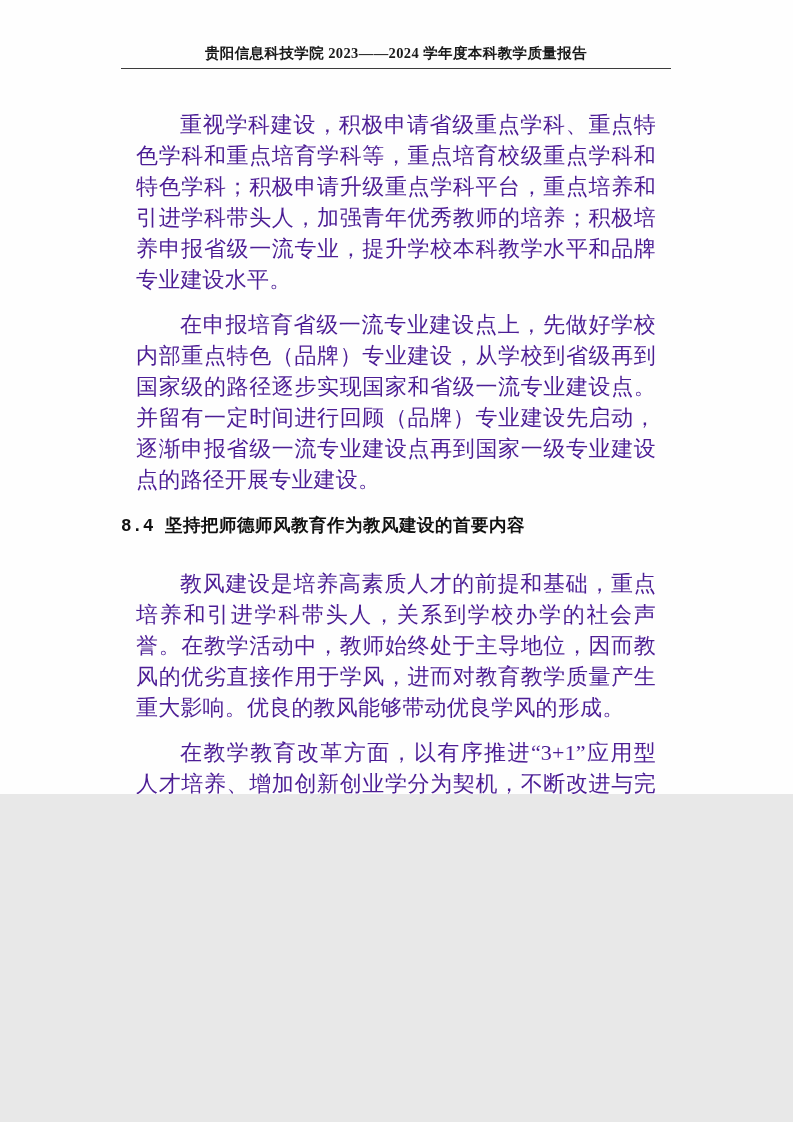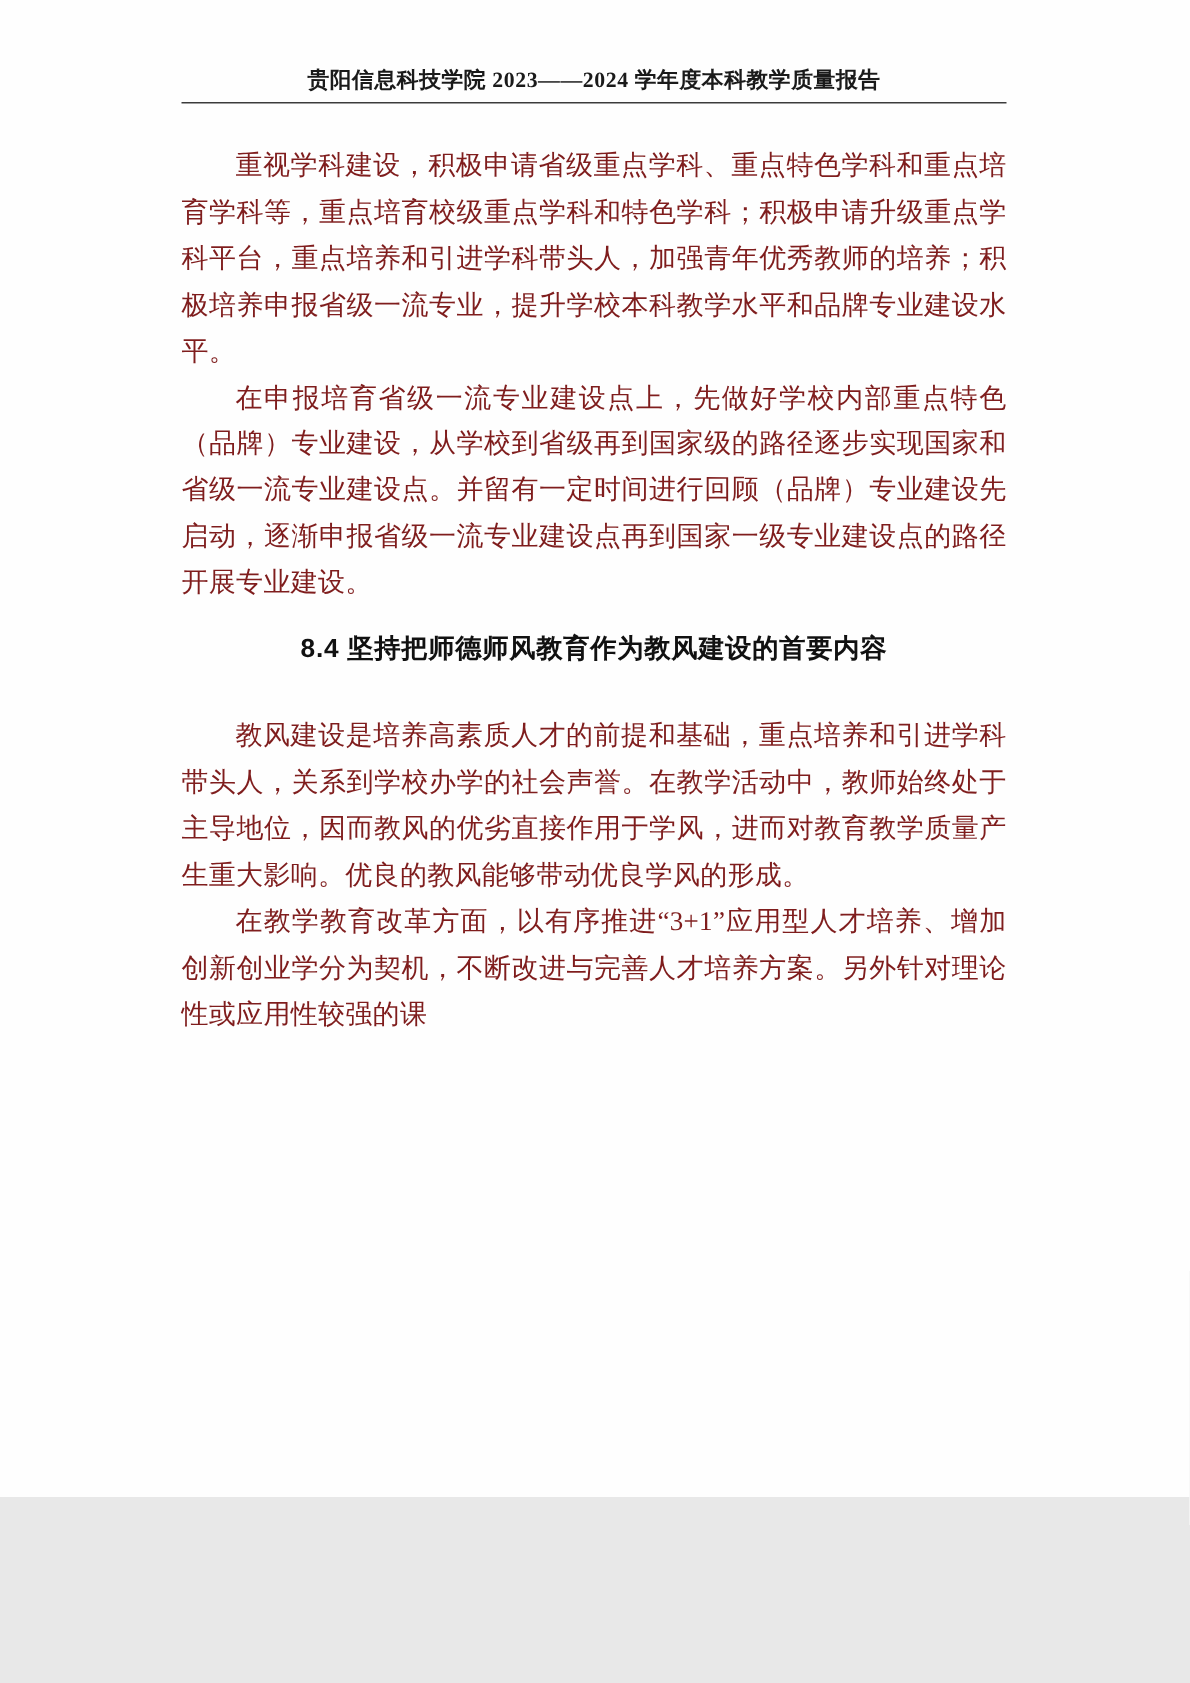--- a/index.html
+++ b/index.html
@@ -8,21 +8,21 @@
   }
   body {
     width: 793px;
     height: 1122px;
     background: #e8e8e8;
     font-family: "Liberation Serif", "DejaVu Serif", serif;
   }
   .page {
     position: relative;
     width: 793px;
-    height: 998px;
+    height: 794px;
     background: #fefefe;
     overflow: hidden;
     color: #1f1f1f;
   }
   .header {
     position: absolute;
     top: 44px;
     left: 121px;
     width: 550px;
   }
@@ -40,37 +40,36 @@
     border-top: 1.8px solid #3c3c3c;
     height: 0;
   }
   .content {
     position: absolute;
     top: 95px;
     left: 121px;
     width: 550px;
   }
   .content p {
-    margin: 0;
-    font-size: 18px;
+    margin: 15px;
+    font-size: 22px;
     line-height: 30.9px;
     text-align: justify;
     text-indent: 2em;
-    color: #7f1d1d;
+    color: #4c1d95;
     letter-spacing: 0.2px;
   }
   .content h2 {
     margin: 13px 0 27px 0;
-    font-family: Liberation Sans, sans-serif;
+    font-family: Liberation Mono, monospace;
     font-size: 17.5px;
     font-weight: 600;
     line-height: 31px;
     color: #111111;
     letter-spacing: 0.5px;
-    text-align: center;
   }
   .footer {
     position: absolute;
     top: 1040px;
     left: 136px;
     font-size: 10px;
     color: #14532d;
     letter-spacing: 1px;
   }
 </style>

